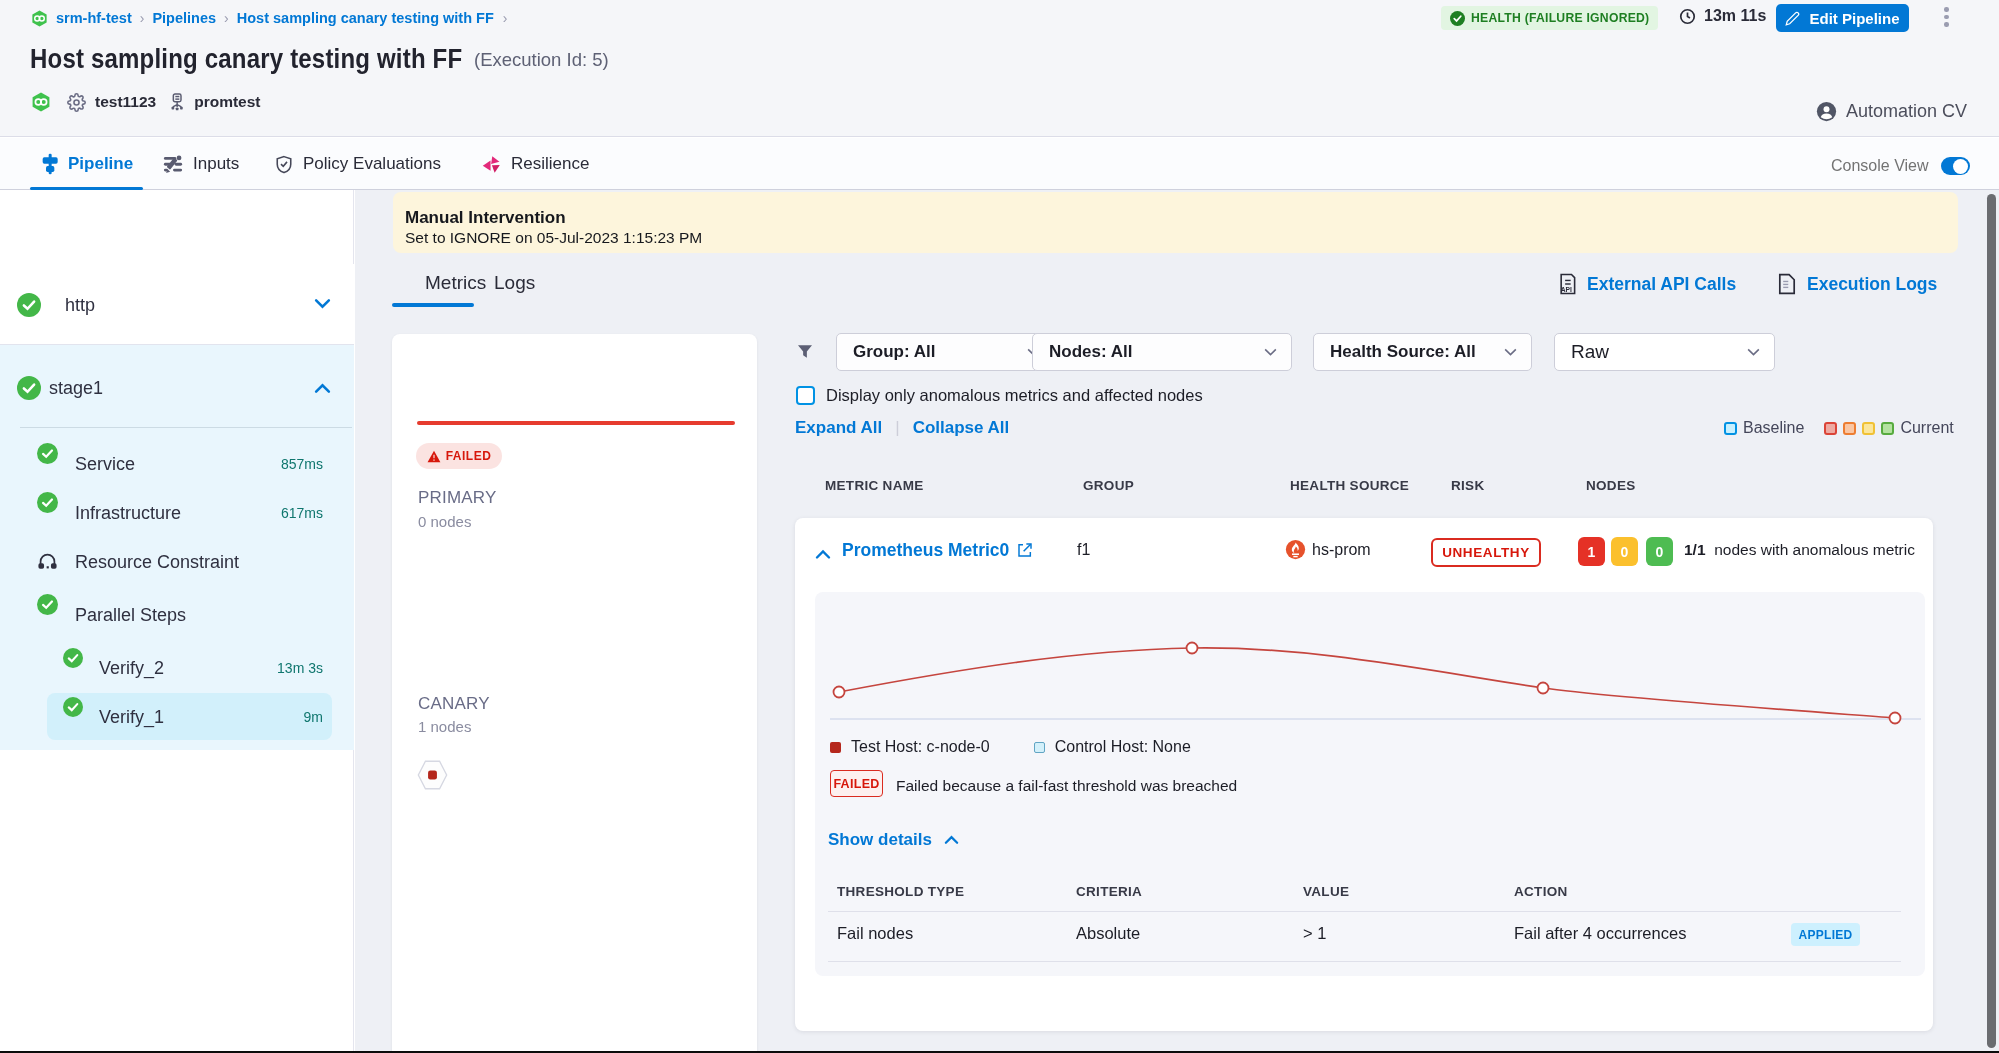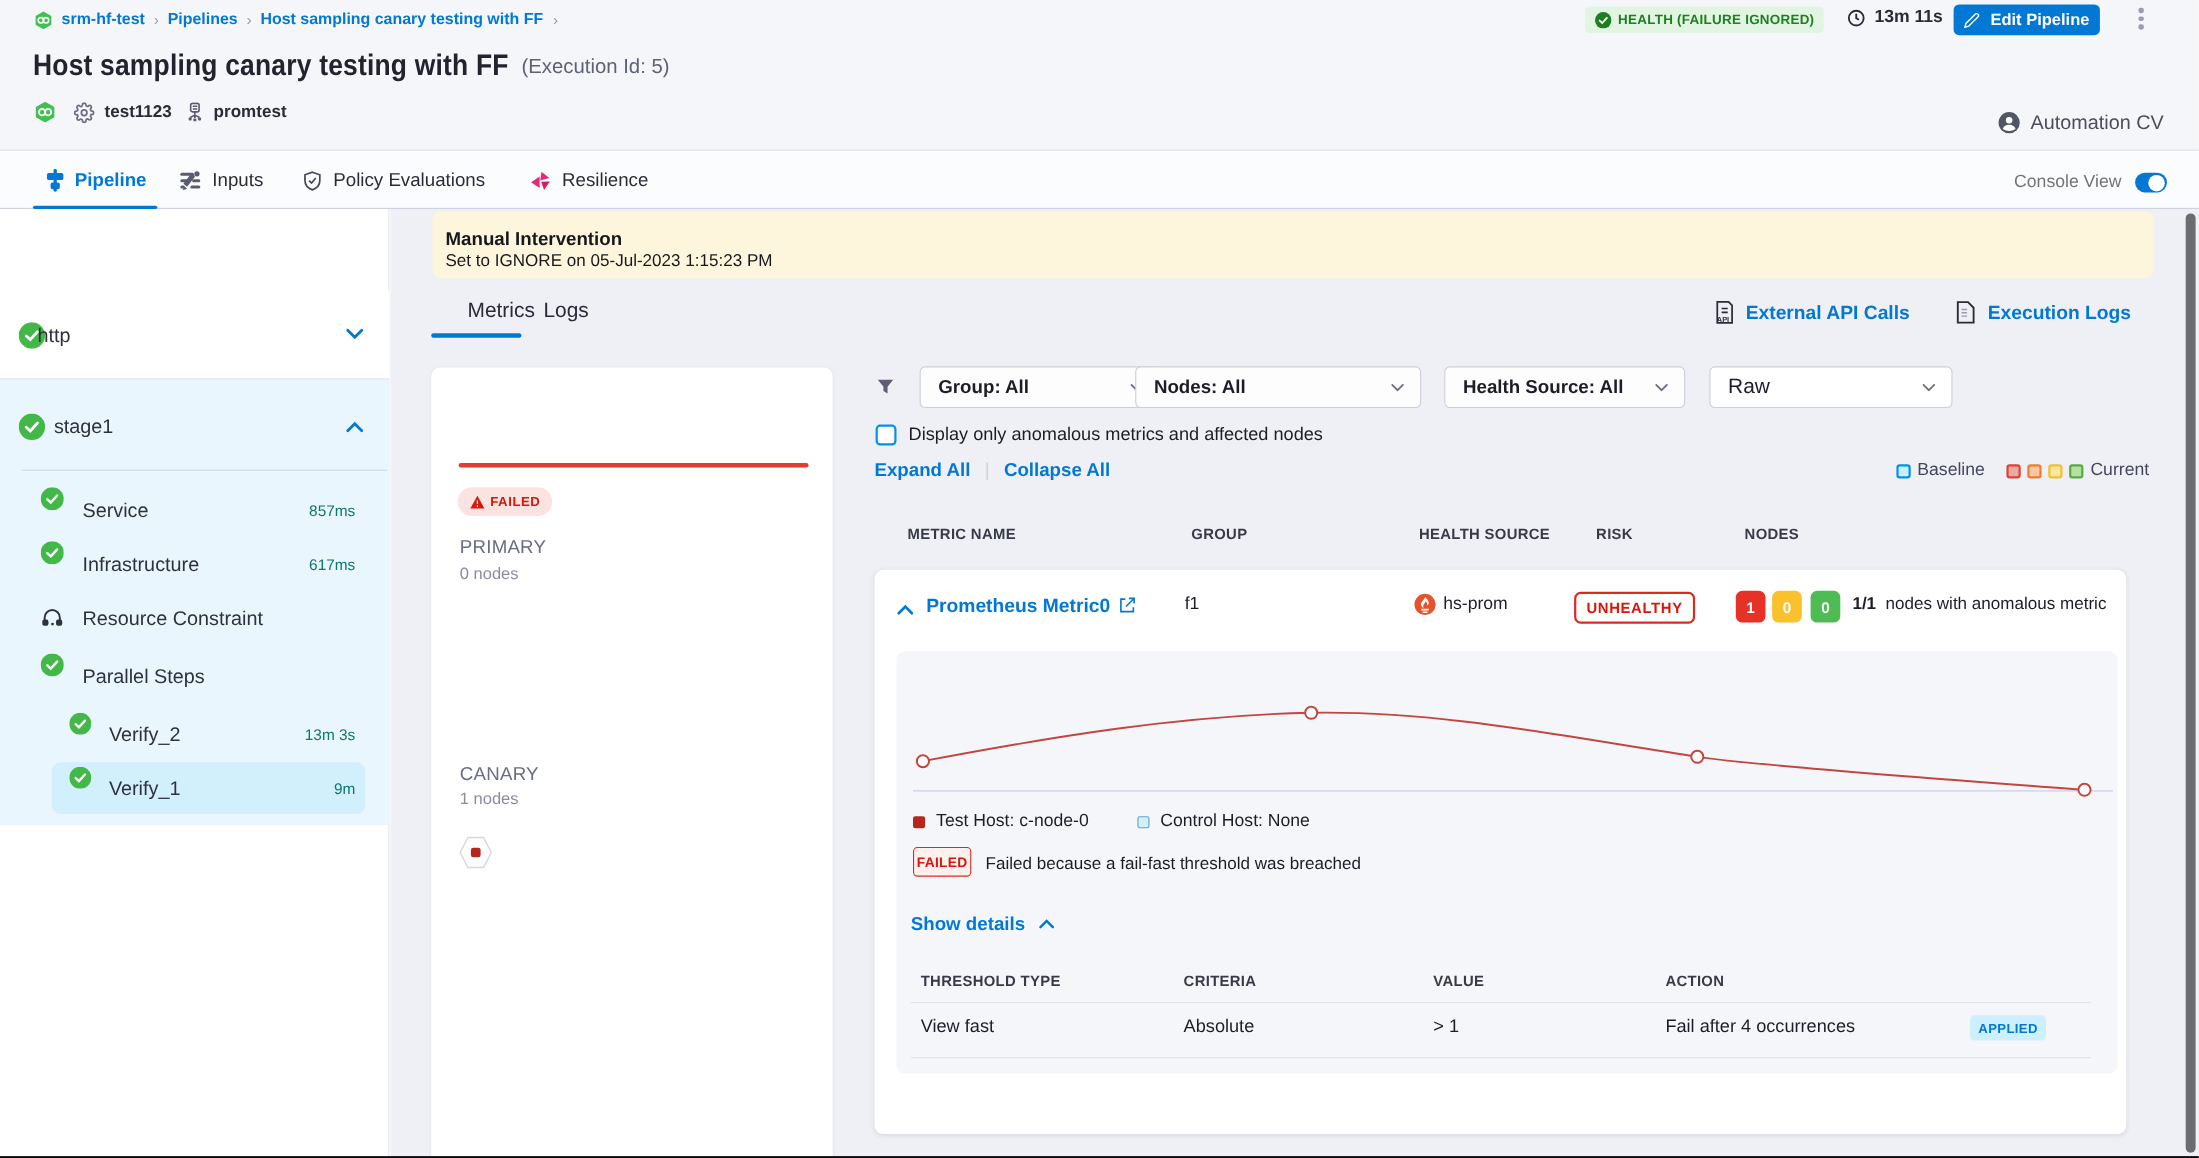--- a/index.html
+++ b/index.html
@@ -230,21 +230,21 @@
   <div id="tab-underline"></div>
 </div>
 <div class="consoleview">Console View<span class="toggle"></span></div>
 
 <div id="sidebar">
   <div class="srow-http">
     <svg class="abs" style="left:17px; top:29px" width="24" height="24" viewBox="0 0 16 16">
         <circle cx="8" cy="8" r="8" fill="#43b748"></circle>
         <path d="M4.6 8.3 L7 10.5 L11.4 5.7" stroke="#fff" stroke-width="1.7" fill="none" stroke-linecap="round"></path>
       </svg>
-    <span class="abs" style="left:34px; top:31px; font-size:18px; color:#2f3040;">http</span>
+    <span class="abs" style="left:65px; top:31px; font-size:18px; color:#2f3040;">http</span>
     <svg class="abs" style="left:314px; top:34px" width="17" height="11" viewBox="0 0 16 10" fill="none" stroke="#0278d5" stroke-width="2.4" stroke-linecap="round">
         <path d="M2 2 L8 8 L14 2"></path>
       </svg>
   </div>
   <div class="stage1">
     <svg class="abs" style="left:17px; top:31px" width="24" height="24" viewBox="0 0 16 16">
         <circle cx="8" cy="8" r="8" fill="#43b748"></circle>
         <path d="M4.6 8.3 L7 10.5 L11.4 5.7" stroke="#fff" stroke-width="1.7" fill="none" stroke-linecap="round"></path>
       </svg>
     <span class="abs" style="left:49px; top:33px; font-size:18px; color:#2f3040;">stage1</span>
@@ -424,21 +424,21 @@
       <div class="showdet">Show details
         <svg style="margin-left:12px" width="15" height="10" viewBox="0 0 16 10" fill="none" stroke="#0278d5" stroke-width="2.4" stroke-linecap="round">
             <path d="M2 8 L8 2 L14 8"></path>
           </svg>
       </div>
       <div class="dt-h" style="left:22px">THRESHOLD TYPE</div>
       <div class="dt-h" style="left:261px">CRITERIA</div>
       <div class="dt-h" style="left:488px">VALUE</div>
       <div class="dt-h" style="left:699px">ACTION</div>
       <div class="dt-line" style="top:319px"></div>
-      <div class="dt-c" style="left:22px">View fast</div>
+      <div class="dt-c" style="left:22px">Fail nodes</div>
       <div class="dt-c" style="left:261px">Absolute</div>
       <div class="dt-c" style="left:488px">&gt; 1</div>
       <div class="dt-c" style="left:699px">Fail after 4 occurrences</div>
       <div class="applied">APPLIED</div>
       <div class="dt-line" style="top:369px"></div>
     </div>
   </div>
 </div>
 
 <div id="vscroll"></div>

